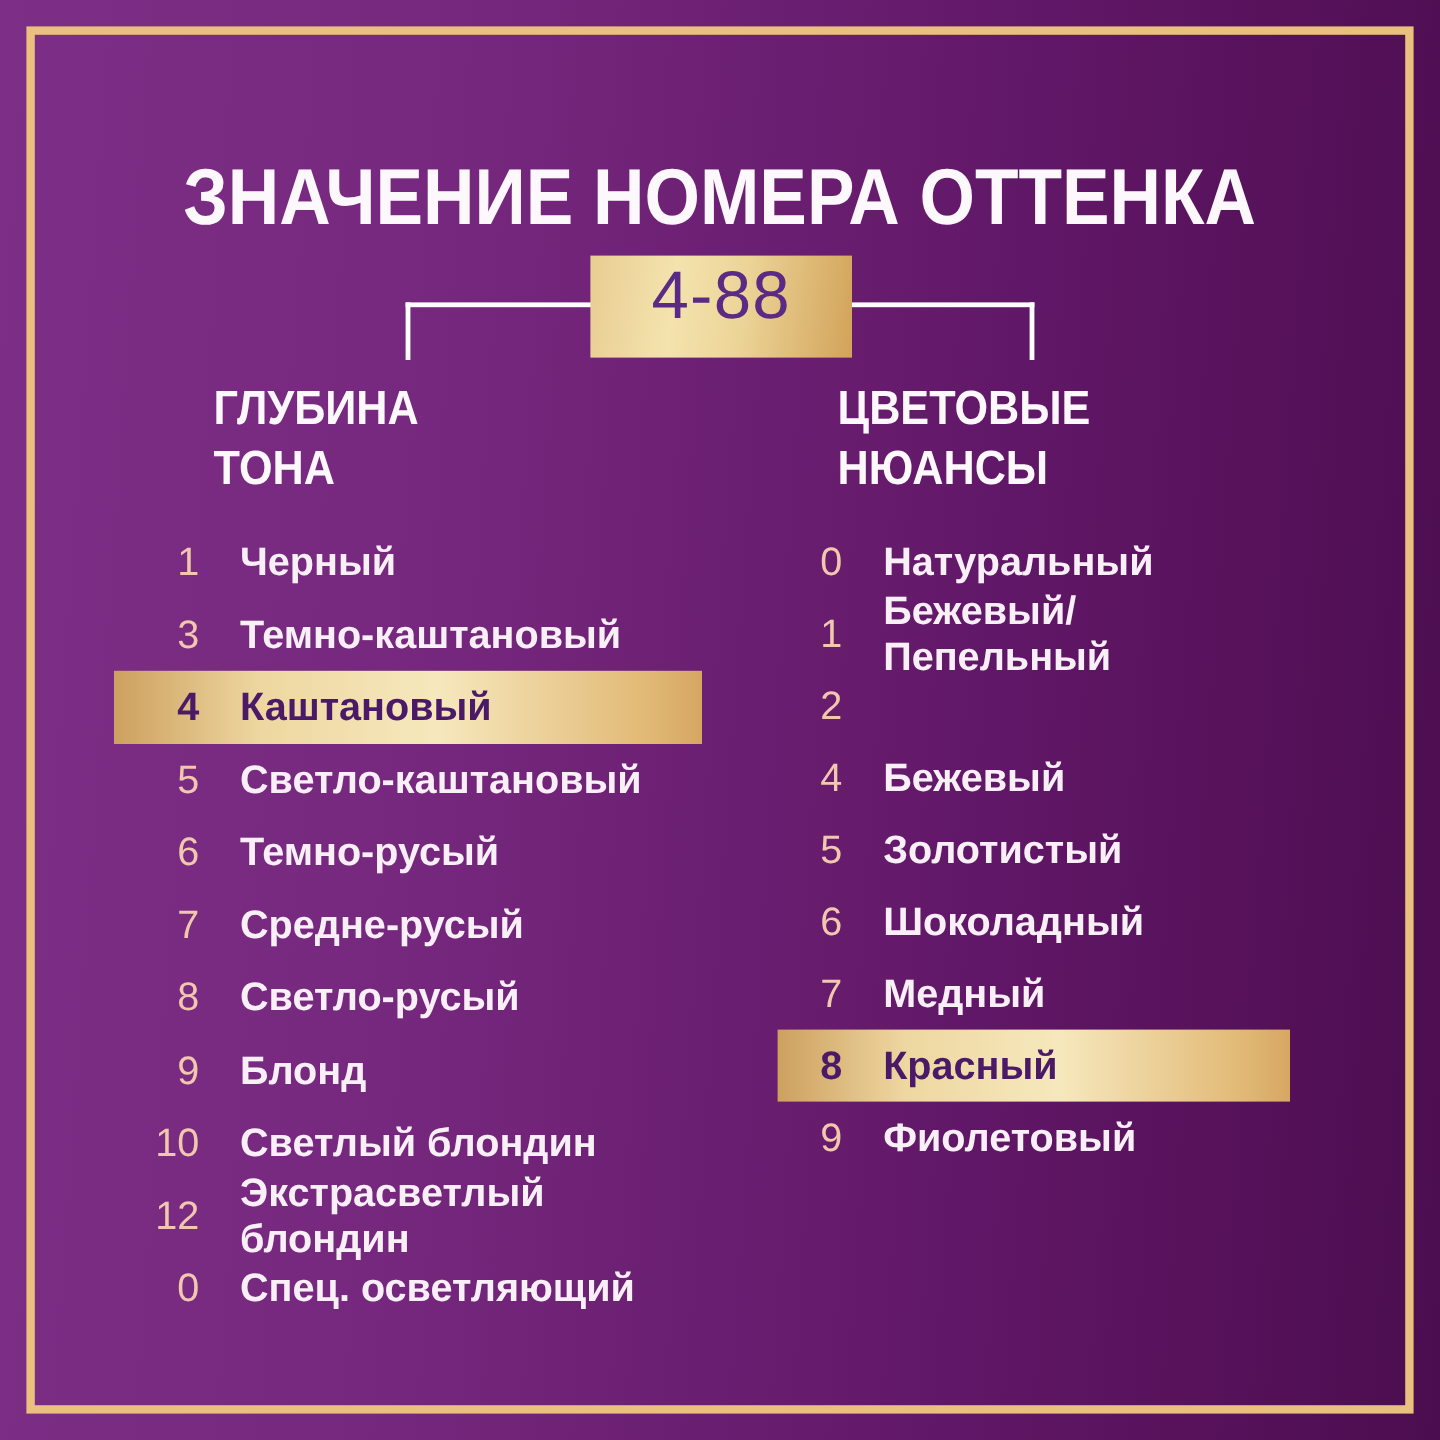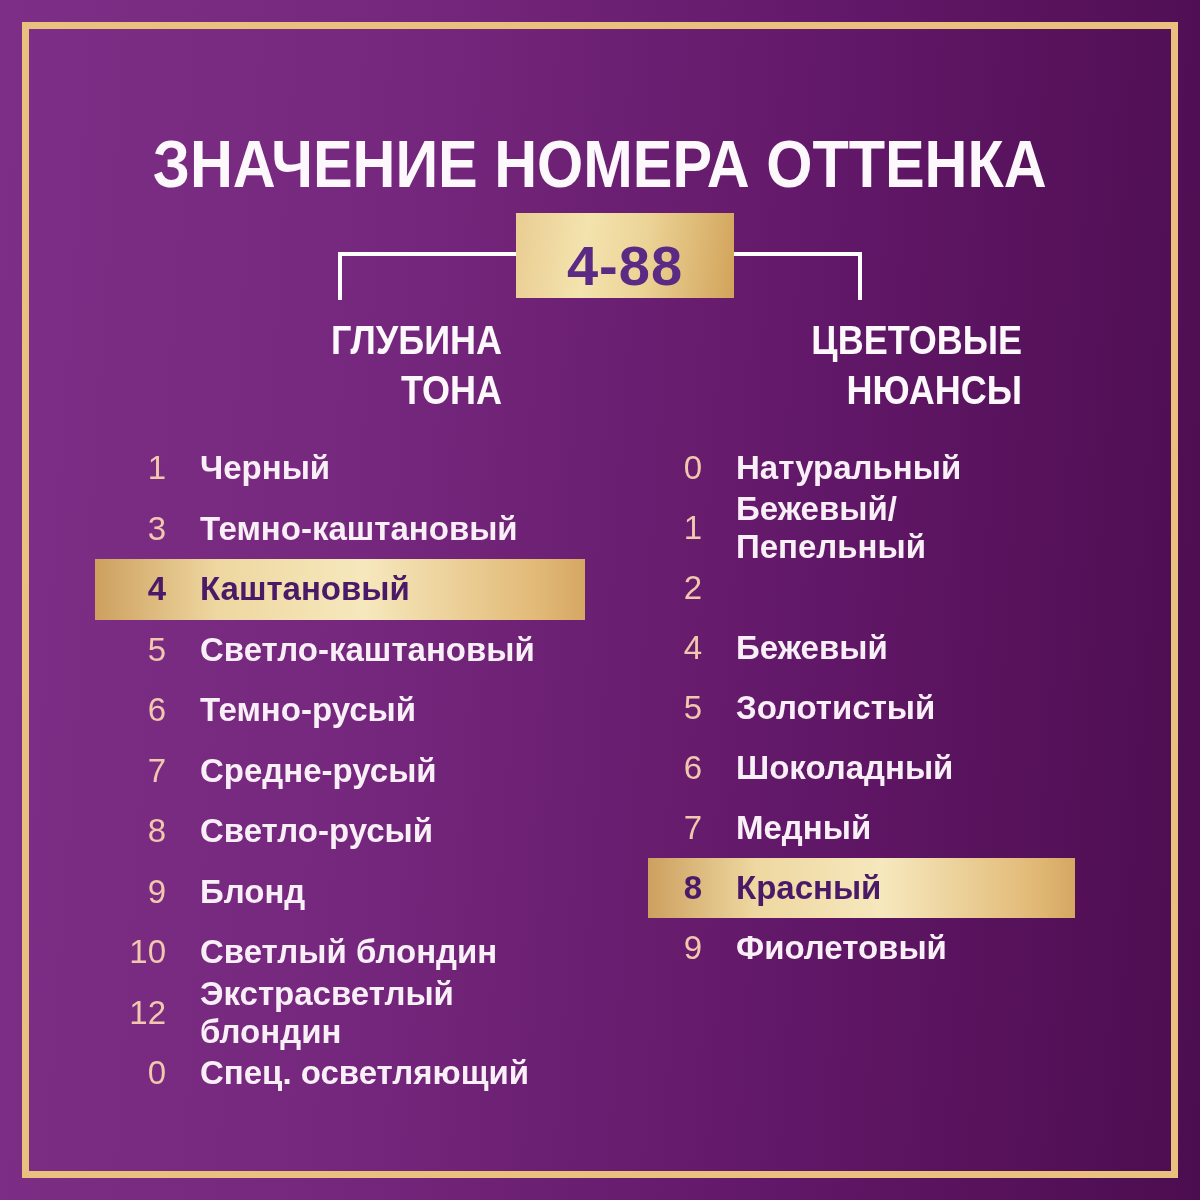--- a/index.html
+++ b/index.html
@@ -17,27 +17,27 @@
     position:absolute;left:0;right:0;top:90px;height:78px;
     display:flex;align-items:center;justify-content:center;
     color:#fdf8fc;font-weight:700;font-size:66px;white-space:nowrap;margin-top:35px;
   }
   .title-inner{display:inline-block;transform:scaleX(0.9);}
   .bracket-h{position:absolute;left:338px;top:252px;width:524px;height:4px;background:#ffffff;}
   .bracket-v{position:absolute;top:252px;width:4px;height:48px;background:#ffffff;}
   .bracket-v.bleft{left:338px;}
   .bracket-v.bright{left:858px;}
   .badge{
-    position:absolute;left:516px;top:213px;width:218px;height:85px;z-index:2;
-    display:flex;align-items:flex-end;justify-content:center;
+    position:absolute;left:492px;top:213px;width:218px;height:85px;z-index:2;
+    display:flex;align-items:flex-start;justify-content:center;
     background:linear-gradient(97deg,#e9cd92 0%,#f4e3ae 32%,#ecd497 58%,#d2a35a 100%);
-    color:#5a2a84;font-weight:700;font-size:56px;letter-spacing:1px;
+    color:#5a2a84;font-weight:400;font-size:56px;letter-spacing:1px;
   }
   .col-header{
-    position:absolute;top:315px;width:360px;text-align:right;
+    position:absolute;top:315px;width:360px;text-align:left;
     color:#fdf8fc;font-weight:700;font-size:40px;line-height:50px;white-space:nowrap;
   }
   .col-header .hdr-line{transform:scaleX(0.9);}
   .col-header.left{left:160px;}
   .col-header.right{left:680px;}
   .list{position:absolute;}
   .list.leftcol{left:95px;top:438px;width:490px;}
   .list.rightcol{left:648px;top:438px;width:427px;}
   .row{display:flex;align-items:center;height:60.5px;}
   .list.rightcol .row{height:60px;}

